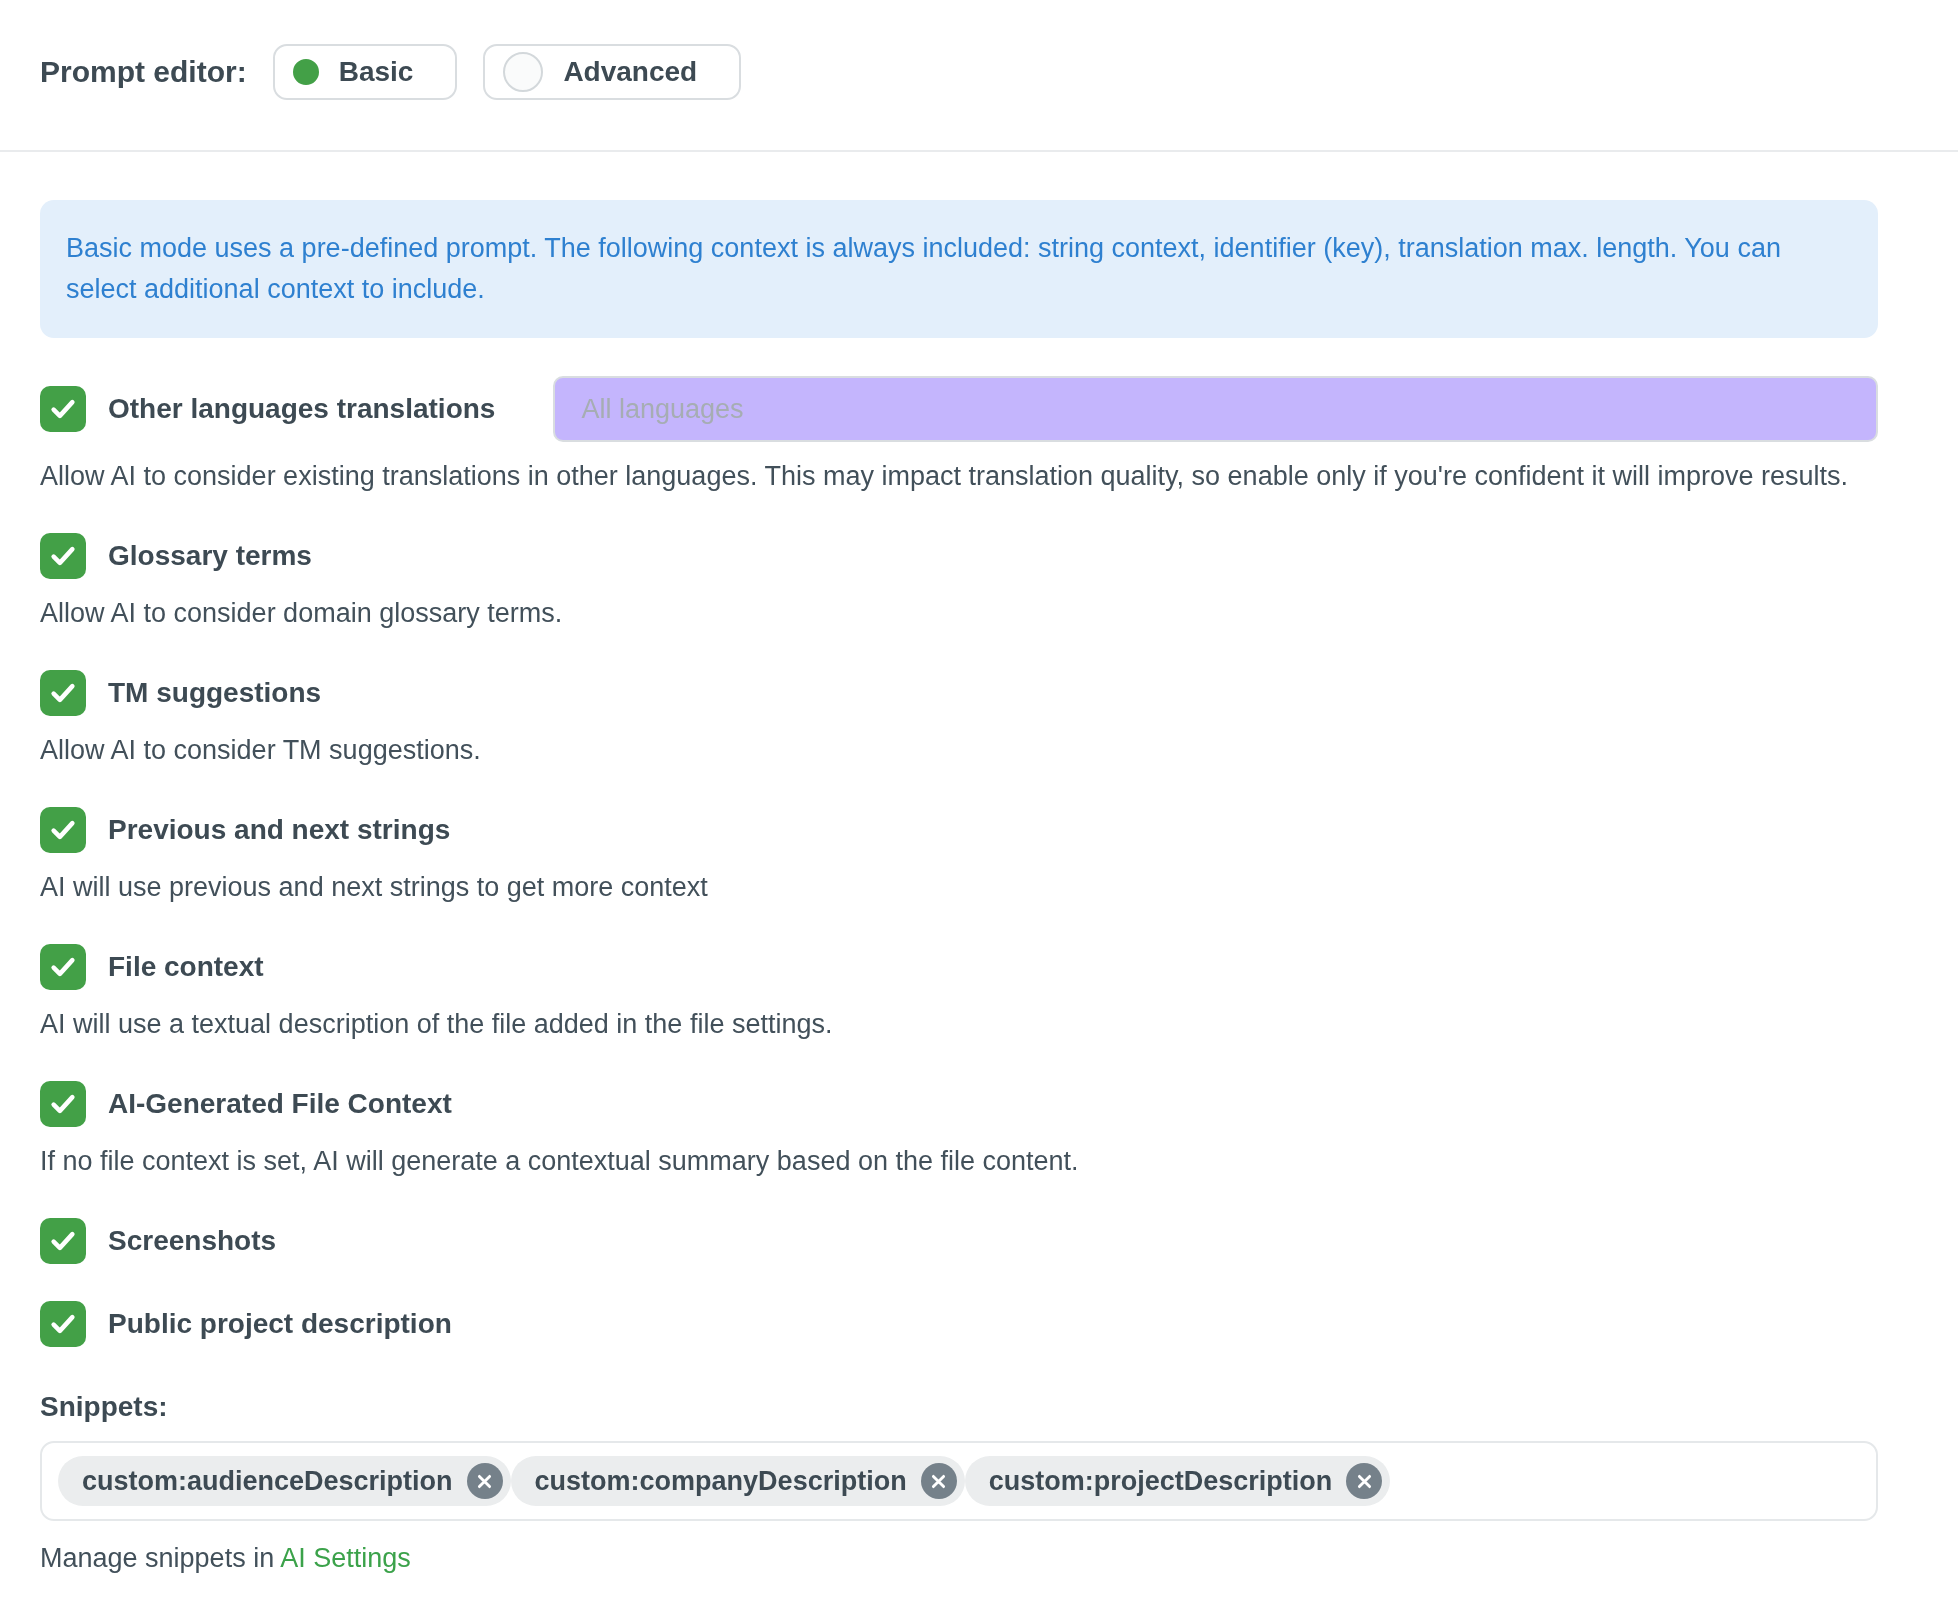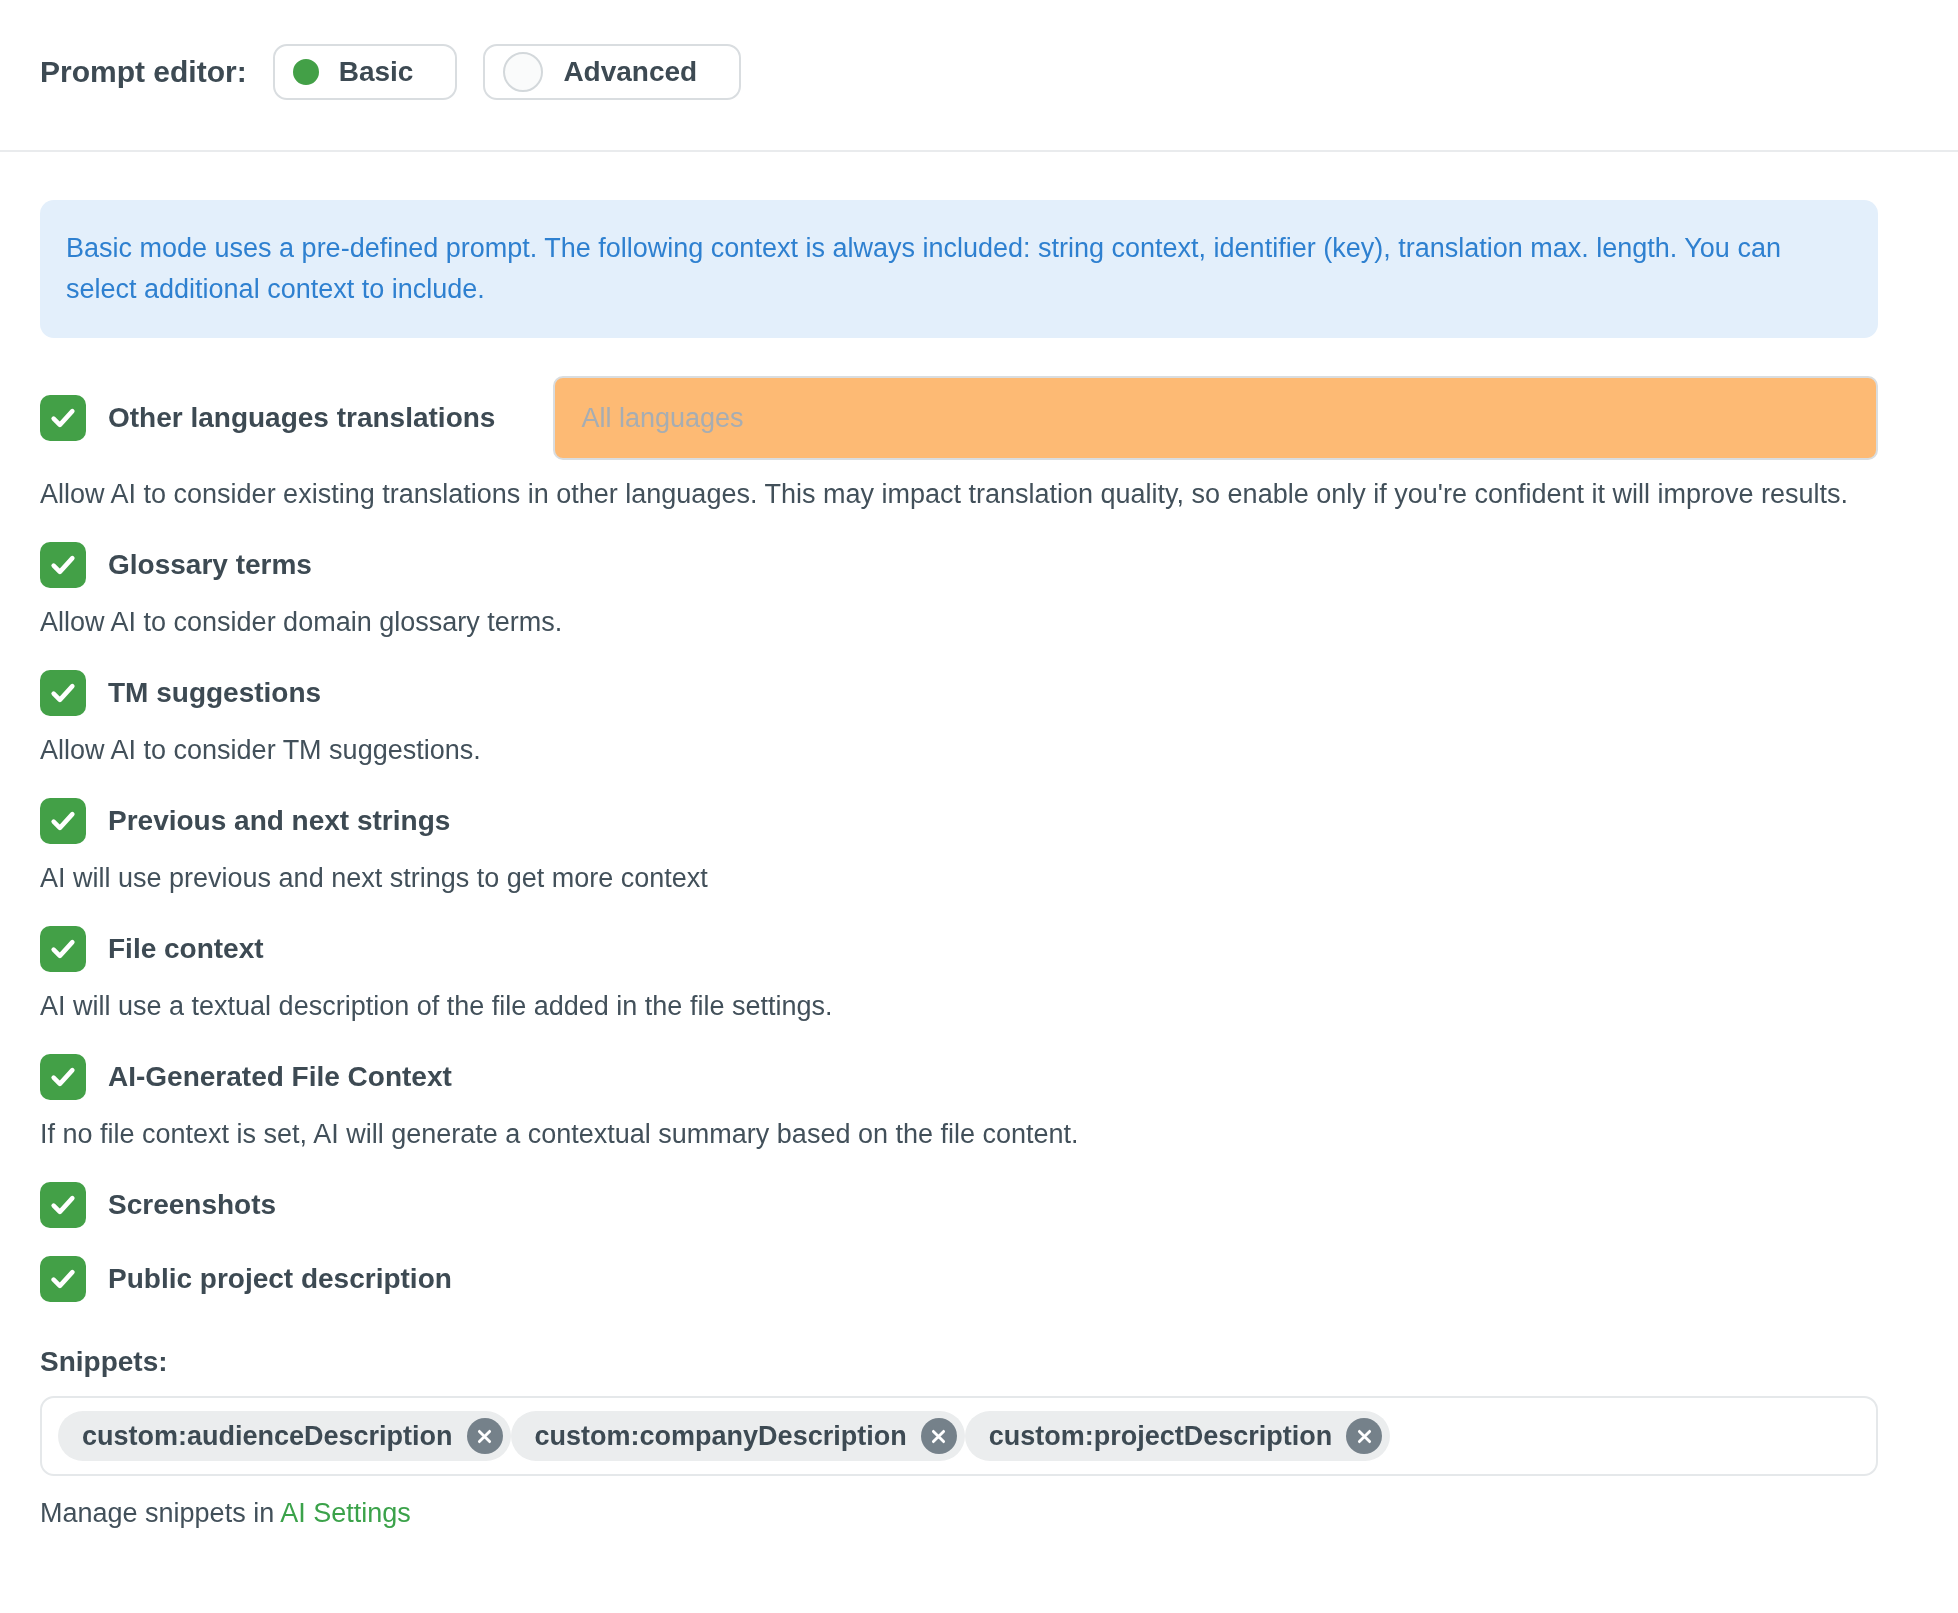--- a/index.html
+++ b/index.html
@@ -55,41 +55,41 @@
   .info-banner {
     margin-top: 48px;
     background: var(--blue-bg);
     border-radius: 14px;
     padding: 28px 26px;
     color: var(--blue-text);
     font-size: 27px; line-height: 41px;
   }
 
   
-  .setting { margin-top: 28px; }
+  .setting { margin-top: 37px; }
   .setting.first { margin-top: 38px; }
   .setting-row { display: flex; align-items: center; gap: 22px; }
   .checkbox {
     width: 46px; height: 46px; flex: none;
     background: var(--green); border-radius: 10px;
     display: flex; align-items: center; justify-content: center;
     cursor: pointer;
   }
   .checkbox svg { width: 30px; height: 30px; }
   .setting-label { font-size: 28px; font-weight: 600; color: var(--text-dark); }
   .setting-desc {
     margin-top: 14px; font-size: 27px; line-height: 40px;
     color: var(--text-body); max-width: 1838px;
   }
   .languages-input {
-    flex: 1; margin-left: 36px; height: 84px;
+    flex: 1; margin-left: 36px; height: 66px;
     border: 2px solid var(--border); border-radius: 10px;
     padding: 0 26px; font-size: 27px; color: var(--text-dark);
     font-family: "Liberation Sans", sans-serif;
-    outline: none; background: #fdba74;
+    outline: none; background: #c4b5fd;
   }
   .languages-input::placeholder { color: var(--placeholder); }
 
   
   .snippets-label { margin-top: 44px; font-size: 28px; font-weight: 600; }
   .snippets-box {
     margin-top: 18px;
     border: 2px solid var(--border-light); border-radius: 14px;
     padding: 13px 16px;
     display: flex; align-items: center; flex-wrap: wrap;

